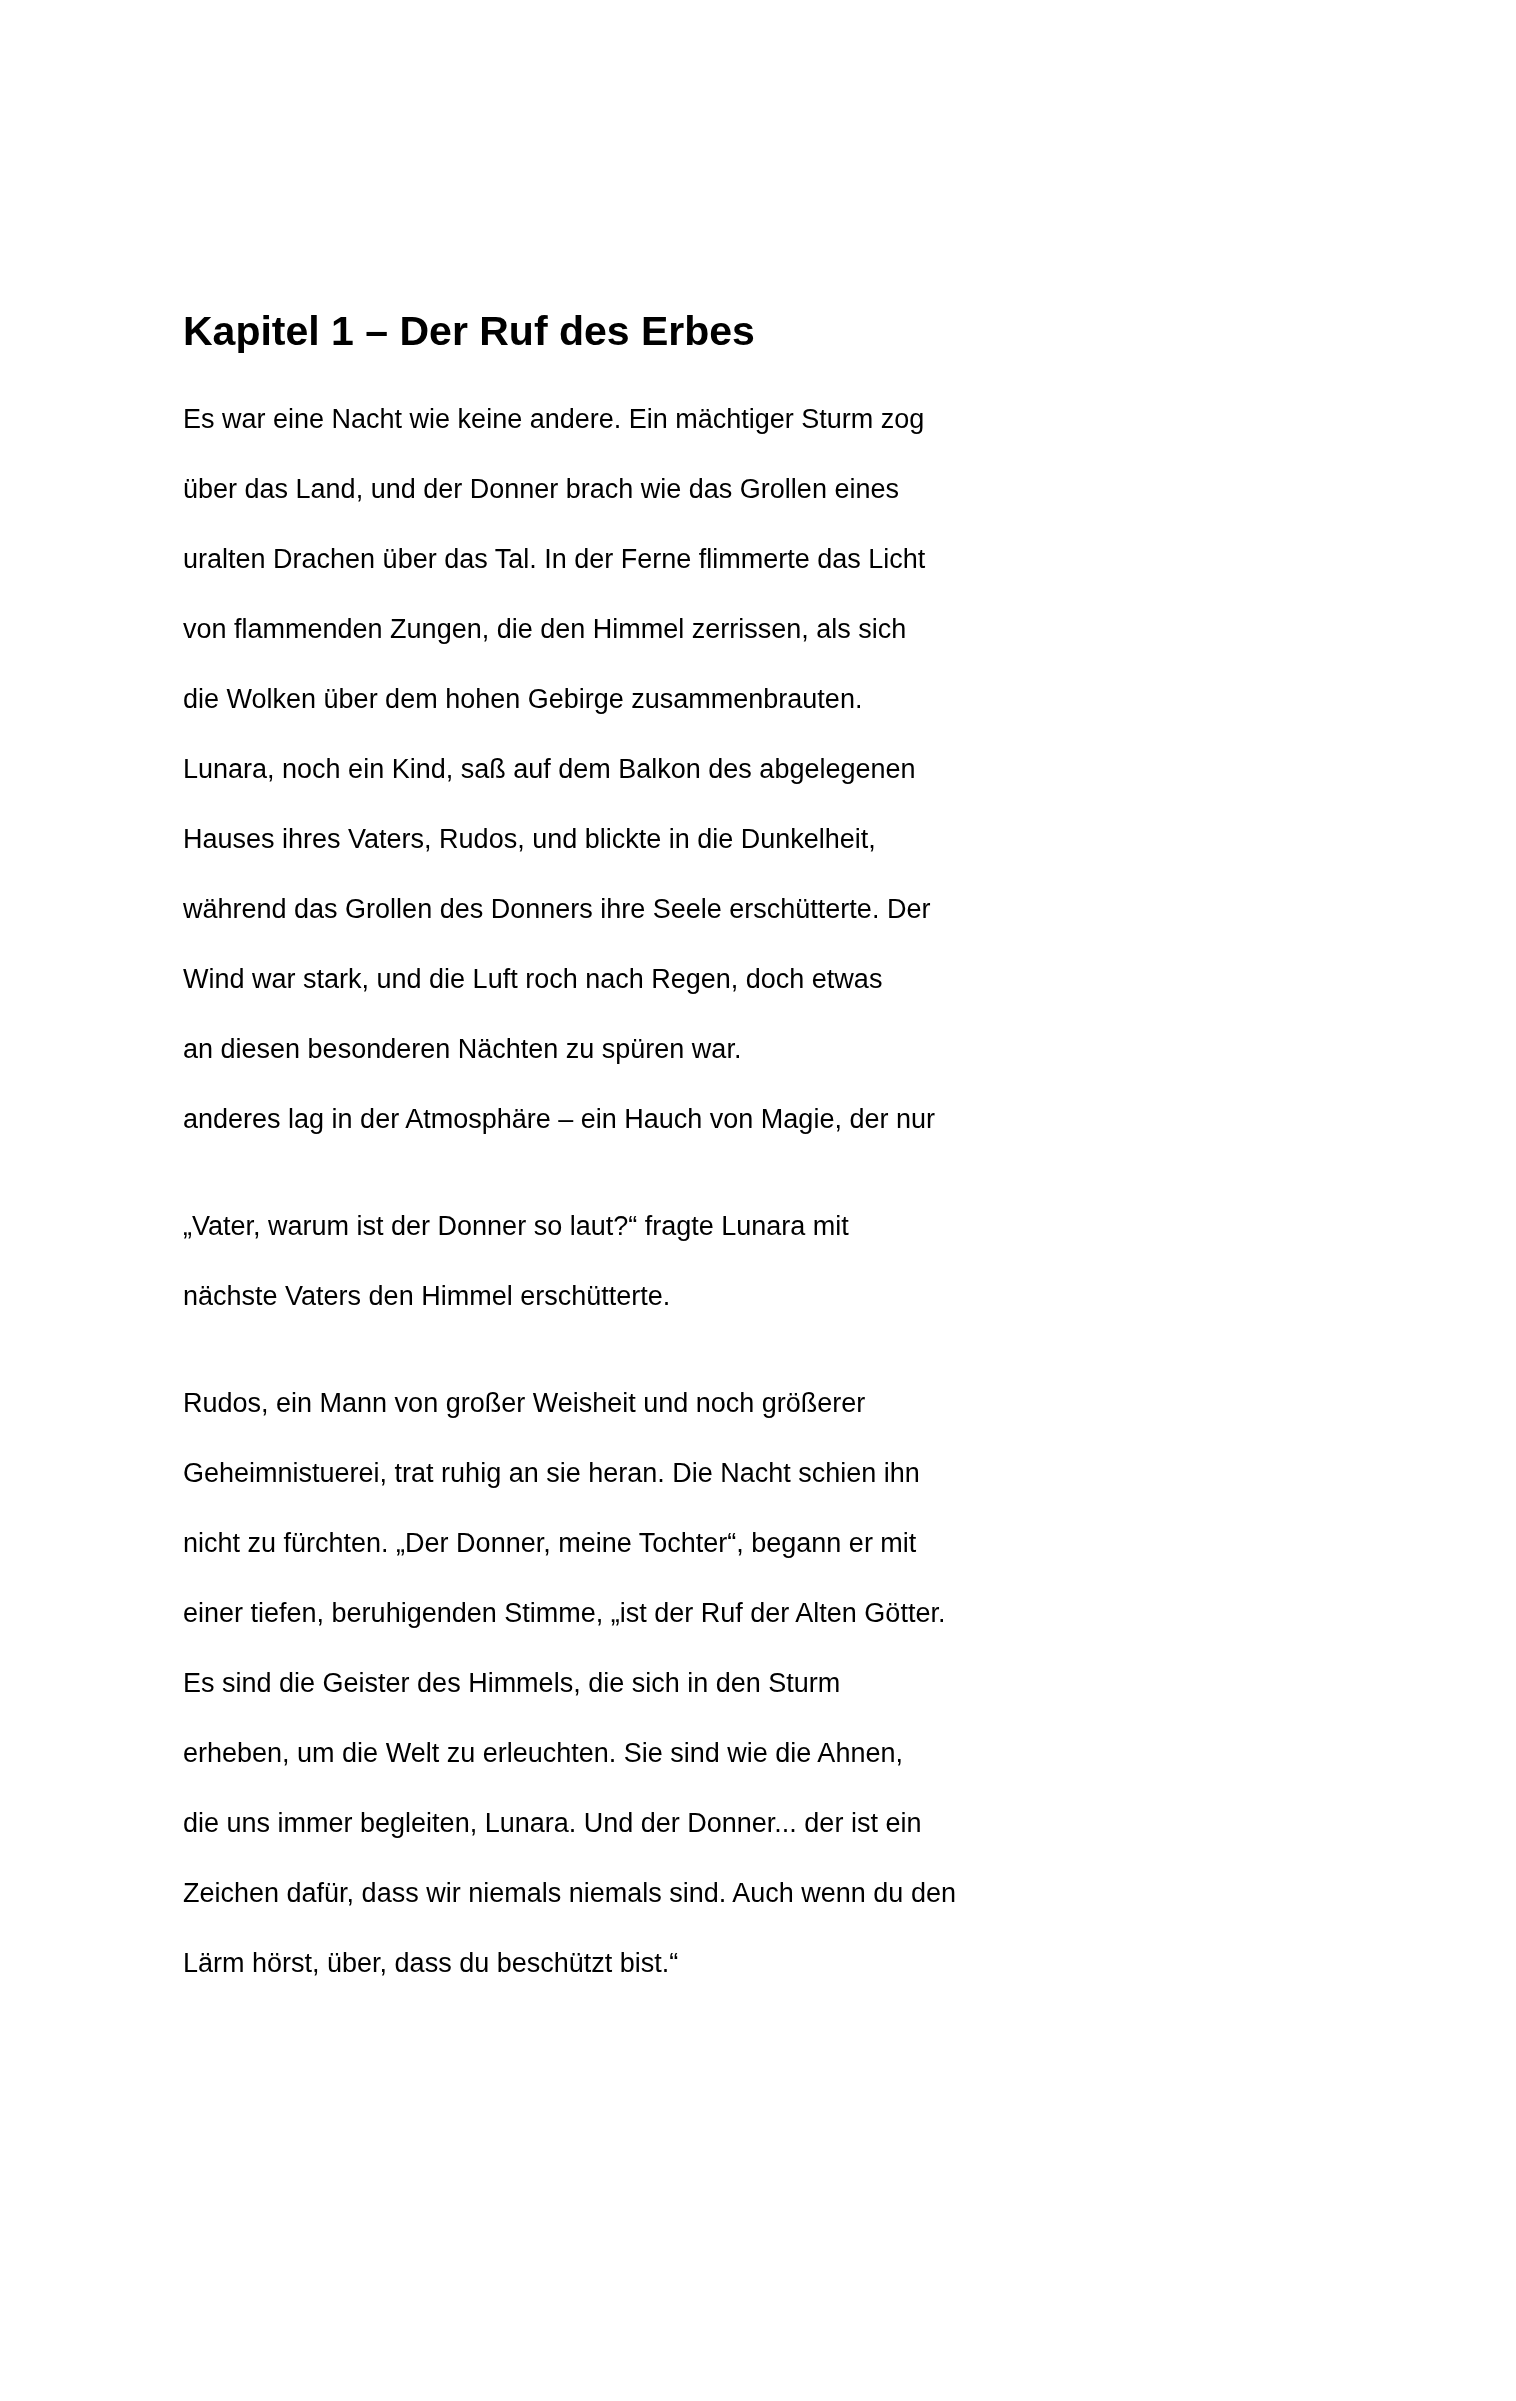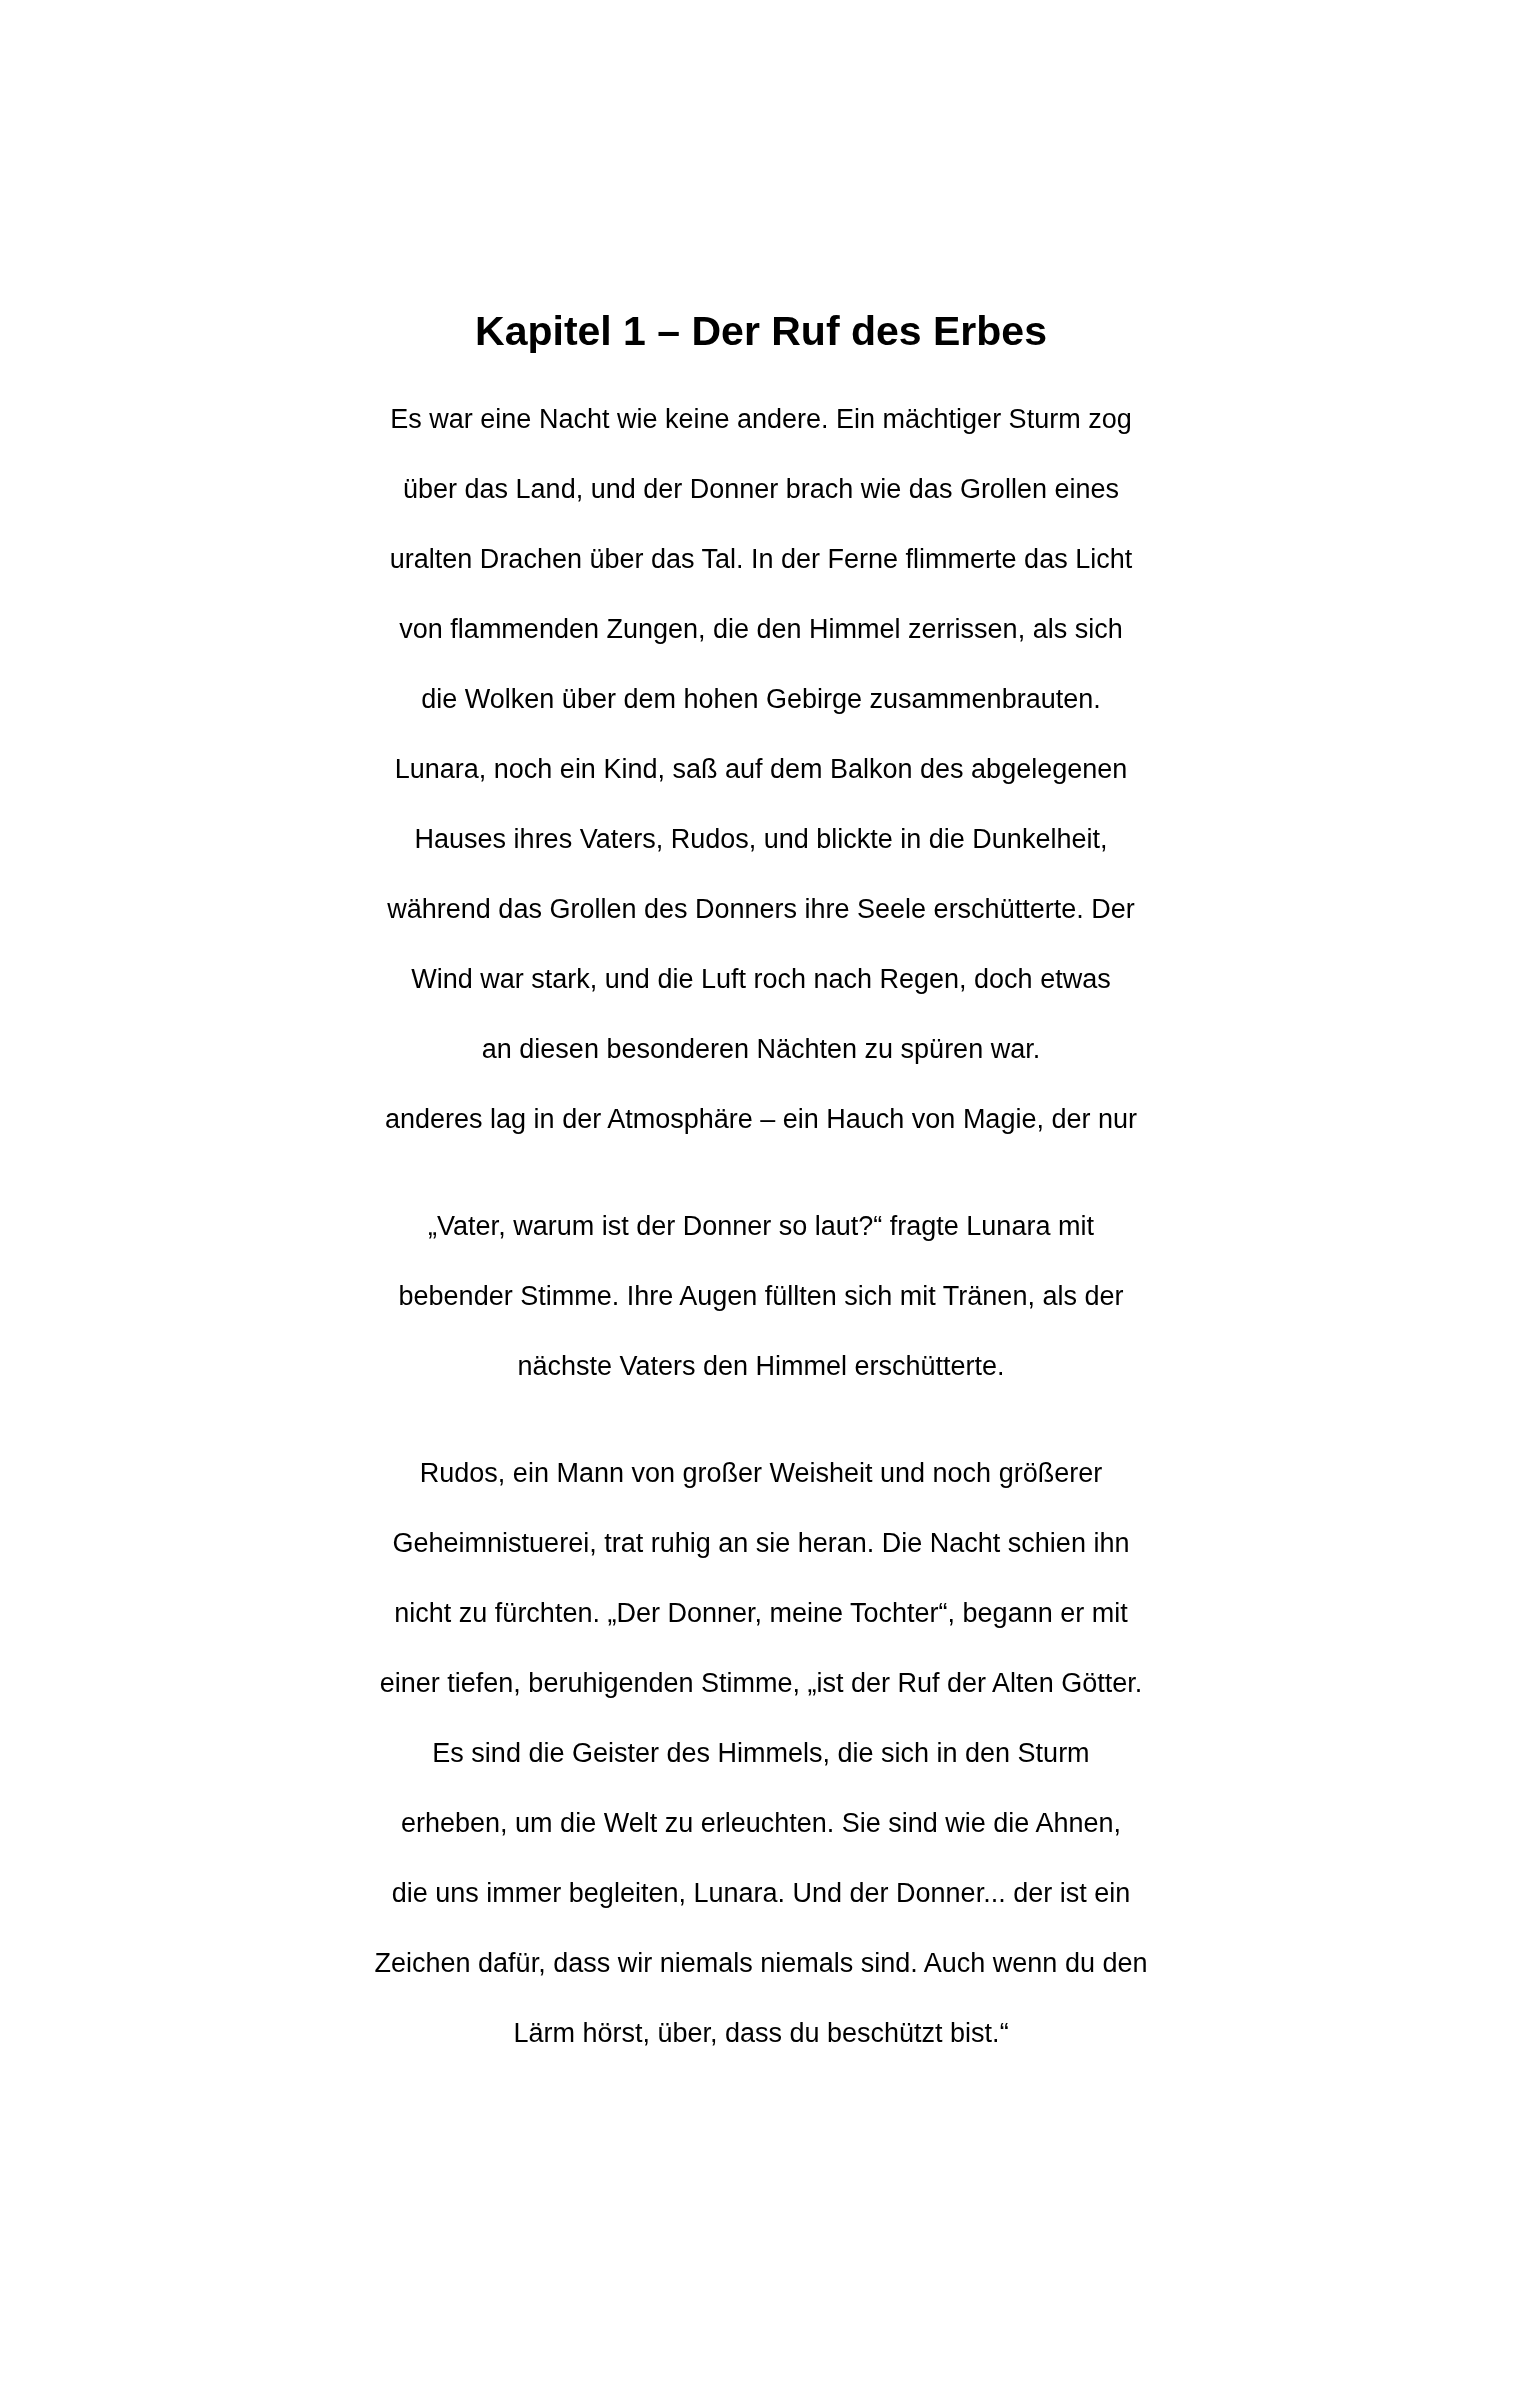--- a/index.html
+++ b/index.html
@@ -14,21 +14,20 @@
   }
   .page {
     position: absolute;
     left: 0;
     top: 0;
     width: 1517px;
     height: 2401px;
     background: #ffffff;
     color: #000000;
     overflow: hidden;
-    text-align: center;
   }
   .content {
     position: absolute;
     left: 183px;
     top: 307px;
     width: 1156px;
   }
   .chapter-heading {
     font-size: 41px;
     font-weight: bold;
@@ -68,21 +67,20 @@
       <div class="text-line">Lunara, noch ein Kind, saß auf dem Balkon des abgelegenen</div>
       <div class="text-line">Hauses ihres Vaters, Rudos, und blickte in die Dunkelheit,</div>
       <div class="text-line">während das Grollen des Donners ihre Seele erschütterte. Der</div>
       <div class="text-line">Wind war stark, und die Luft roch nach Regen, doch etwas</div>
       <div class="text-line">an diesen besonderen Nächten zu spüren war.</div>
       <div class="text-line">anderes lag in der Atmosphäre – ein Hauch von Magie, der nur</div>
     </div>
 
     <div class="paragraph">
       <div class="text-line">„Vater, warum ist der Donner so laut?“ fragte Lunara mit</div>
-      <div class="text-line">bebender Stimme. Ihre Augen füllten sich mit Tränen, als der</div>
       <div class="text-line">nächste Vaters den Himmel erschütterte.</div>
     </div>
 
     <div class="paragraph">
       <div class="text-line">Rudos, ein Mann von großer Weisheit und noch größerer</div>
       <div class="text-line">Geheimnistuerei, trat ruhig an sie heran. Die Nacht schien ihn</div>
       <div class="text-line">nicht zu fürchten. „Der Donner, meine Tochter“, begann er mit</div>
       <div class="text-line">einer tiefen, beruhigenden Stimme, „ist der Ruf der Alten Götter.</div>
       <div class="text-line">Es sind die Geister des Himmels, die sich in den Sturm</div>
       <div class="text-line">erheben, um die Welt zu erleuchten. Sie sind wie die Ahnen,</div>

